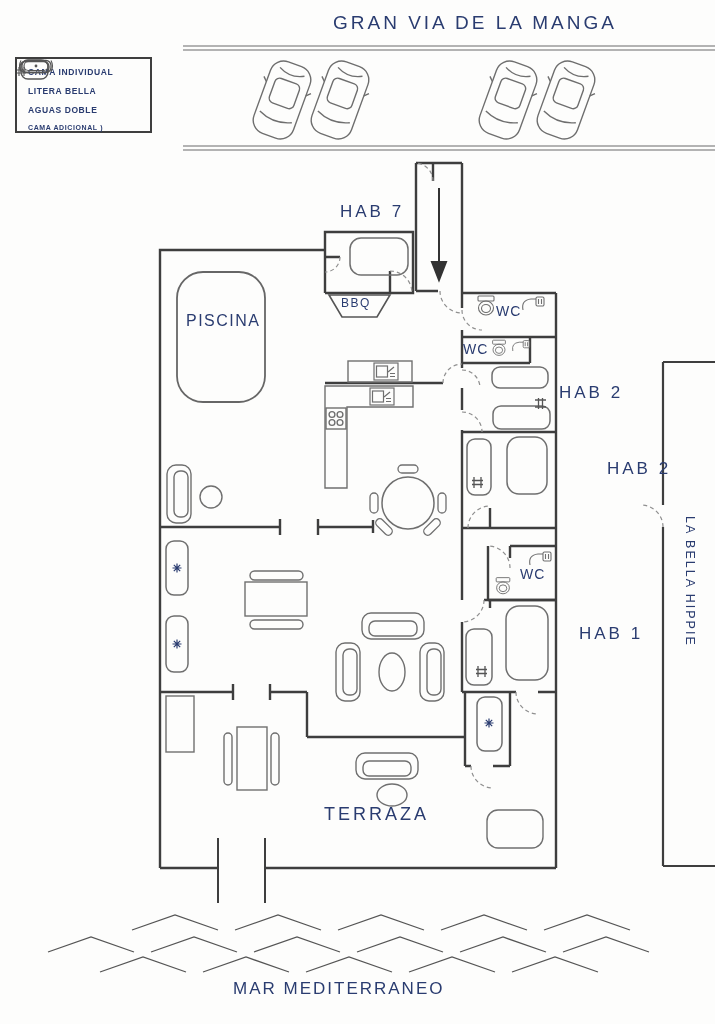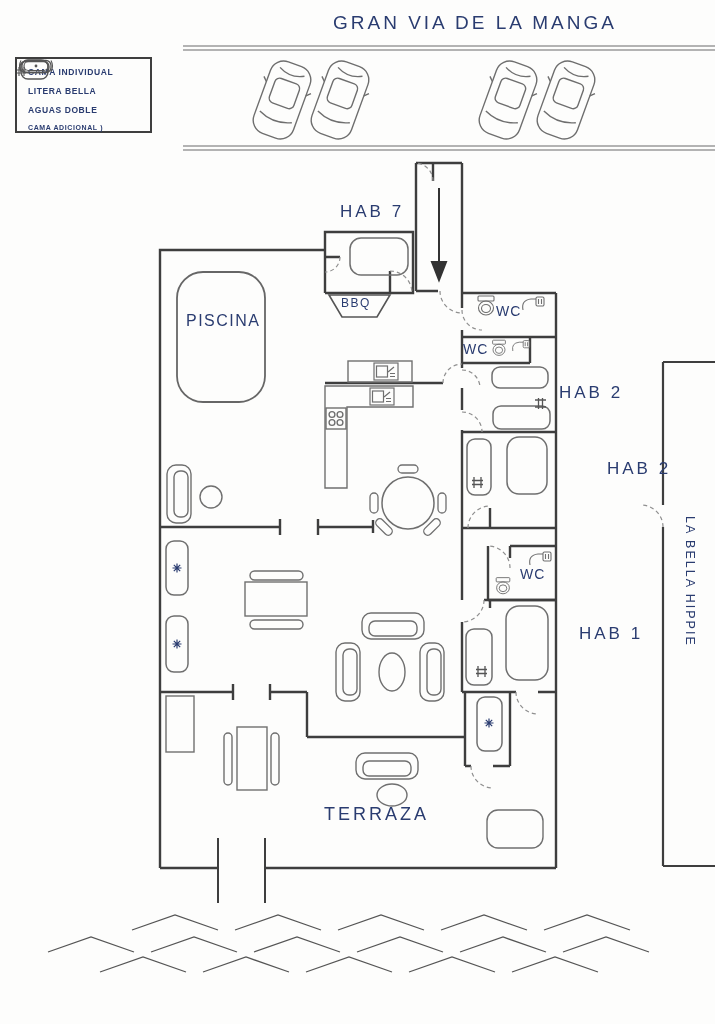--- a/index.html
+++ b/index.html
@@ -238,15 +238,16 @@
   <div class="lbl" style="left:340px;top:202px;font-size:17px;letter-spacing:3px;">HAB 7</div>
   <div class="lbl" style="left:341px;top:296px;font-size:12px;letter-spacing:1.5px;">BBQ</div>
   <div class="lbl" style="left:496px;top:303px;font-size:14px;letter-spacing:1px;">WC</div>
   <div class="lbl" style="left:463px;top:341px;font-size:14px;letter-spacing:1px;">WC</div>
   <div class="lbl" style="left:559px;top:383px;font-size:17px;letter-spacing:3px;">HAB 2</div>
   <div class="lbl" style="left:559px;top:459px;font-size:17px;letter-spacing:3px;padding-left:48px;">HAB 2</div>
   <div class="lbl" style="left:520px;top:566px;font-size:14px;letter-spacing:1px;">WC</div>
   <div class="lbl" style="left:559px;top:624px;font-size:17px;letter-spacing:3px;margin-left:20px;">HAB 1</div>
   <div class="lbl" style="left:186px;top:312px;font-size:16px;letter-spacing:1.5px;">PISCINA</div>
   <div class="lbl" style="left:324px;top:804px;font-size:18px;letter-spacing:3px;">TERRAZA</div>
+  <div class="lbl" style="left:233px;top:979px;font-size:17px;letter-spacing:2px;">MAR MEDITERRANEO</div>
   <div class="lbl vertical" style="left:697px;top:516px;font-size:12.5px;letter-spacing:2px;">LA BELLA HIPPIE</div>
 
 </div>
 
 </body></html>

